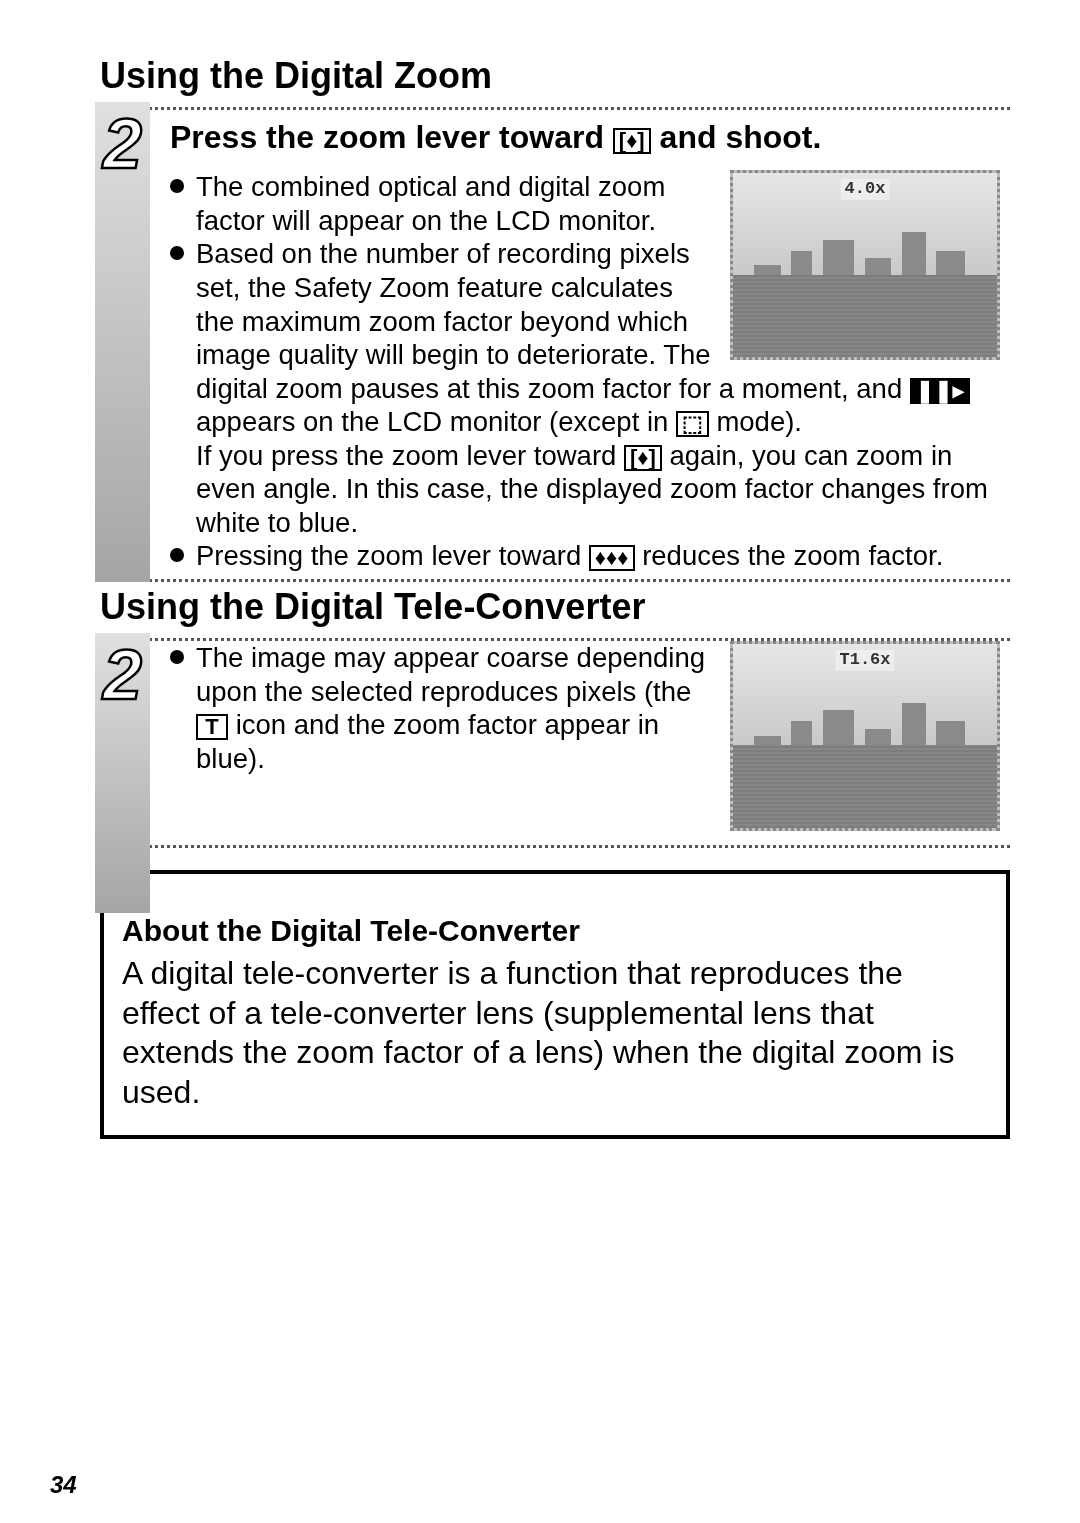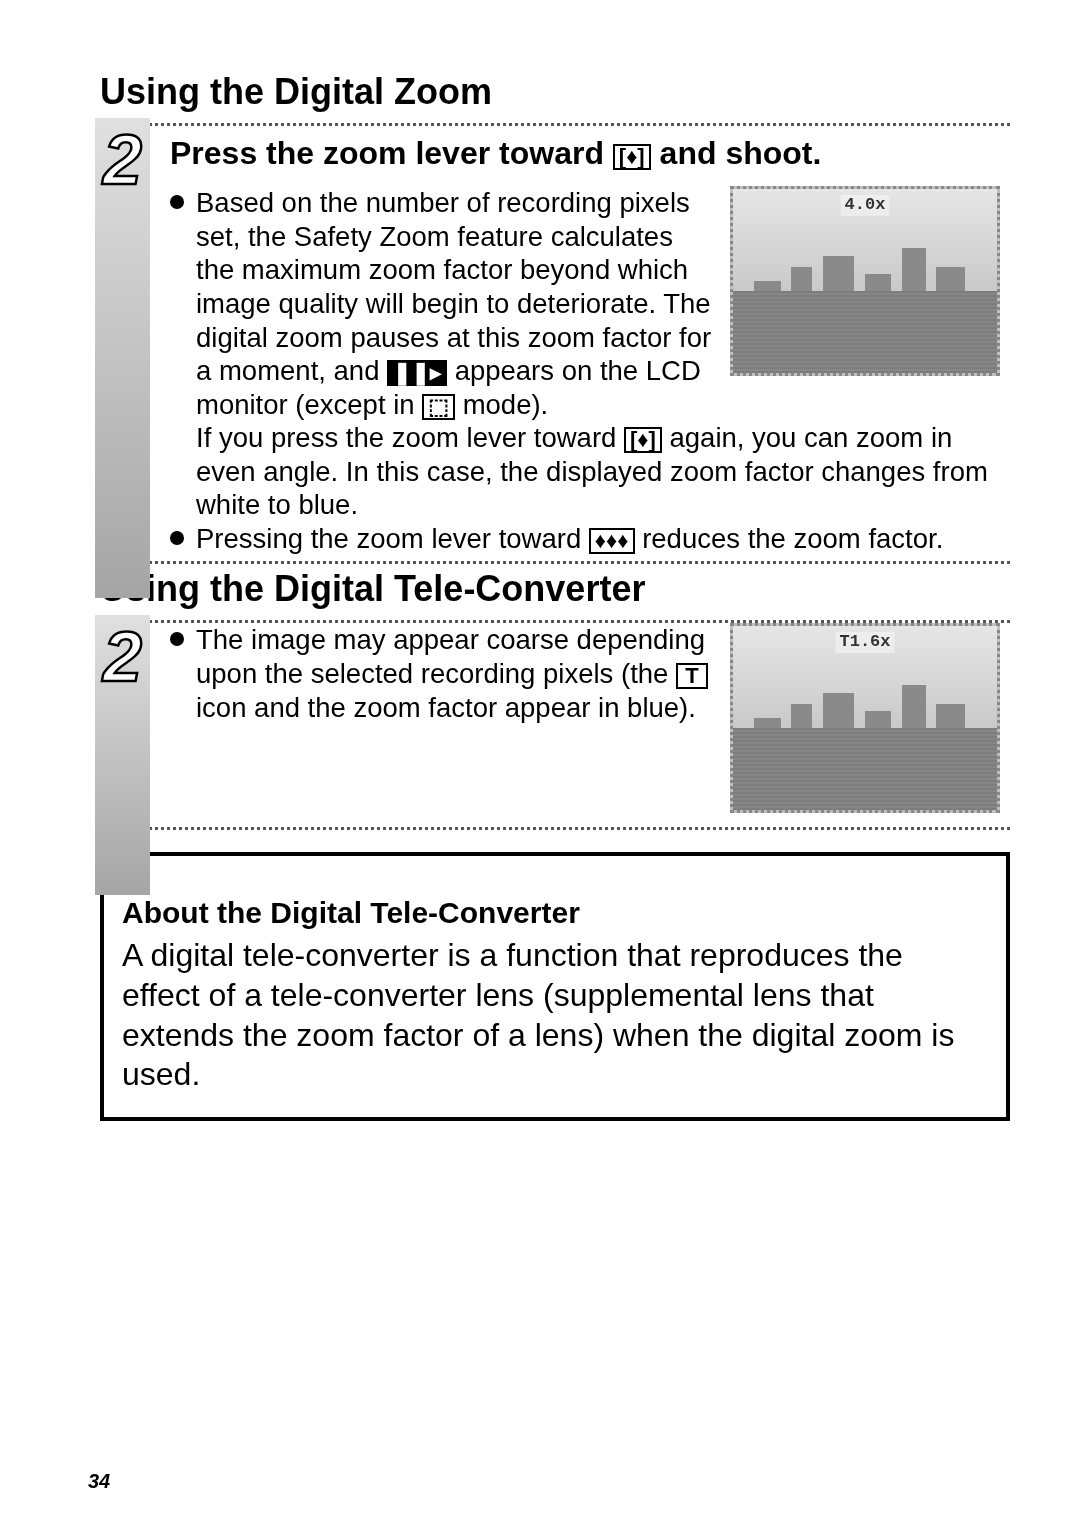--- a/index.html
+++ b/index.html
@@ -7,21 +7,21 @@
     padding: 0;
     background: #fff;
     font-family: Arial, Helvetica, sans-serif;
     color: #000;
     width: 1080px;
   }
   .page {
     width: 1080px;
     height: 1523px;
     box-sizing: border-box;
-    padding: 46px 70px 40px 100px;
+    padding: 30px 70px 40px 100px;
     position: relative;
   }
   .section-heading {
     font-size: 36px;
     font-weight: 900;
     margin: 25px 0 10px 0;
     font-family: Arial, Helvetica, sans-serif;
   }
   .dotted-border-top, .dotted-border-bottom {
     border-top: 3px dotted #555;
@@ -145,25 +145,24 @@
     margin-bottom:6px;
     margin-top:26px;
   }
   .about-text {
     font-size:32px;
     line-height:1.24;
   }
   .page-num {
     position:absolute;
     left:50px;
-    bottom:30px;
-    font-size:20px;
+    bottom:24px;
+    font-size:24px;
     font-weight:900;
     font-style:italic;
-    margin-left:38px;
   }
   .clear { clear:both; }
 </style>
 </head>
 <body>
 
 <div class="page">
 
   <div class="section-heading">Using the Digital Zoom</div>
 
@@ -186,20 +185,23 @@
           <div class="b" style="left:22%;width:8%;height:70%;"></div>
           <div class="b" style="left:34%;width:12%;height:85%;"></div>
           <div class="b" style="left:50%;width:10%;height:60%;"></div>
           <div class="b" style="left:64%;width:9%;height:95%;"></div>
           <div class="b" style="left:77%;width:11%;height:70%;"></div>
         </div>
         <div class="ground"></div>
         <div class="zoom-label">4.0x</div>
       </div>
 
+      <div class="bullet">
+        <span>The combined optical and digital zoom factor will appear on the LCD monitor.</span>
+      </div>
 
       <div class="bullet">
         <span>Based on the number of recording pixels set, the Safety Zoom feature calculates the maximum zoom factor beyond which image quality will begin to deteriorate. The digital zoom pauses at this zoom factor for a moment, and </span><span class="icon-box inv">❚❚▸</span><span> appears on the LCD monitor (except in </span><span class="icon-box">⬚</span><span> mode).</span><br>
         <span>If you press the zoom lever toward </span><span class="icon-box">[♦]</span><span> again, you can zoom in even angle. In this case, the displayed zoom factor changes from white to blue.</span>
       </div>
 
       <div class="bullet">
         <span>Pressing the zoom lever toward </span><span class="icon-box">♦♦♦</span><span> reduces the zoom factor.</span>
       </div>
       <div class="clear"></div>
@@ -227,21 +229,21 @@
           <div class="b" style="left:50%;width:10%;height:60%;"></div>
           <div class="b" style="left:64%;width:9%;height:95%;"></div>
           <div class="b" style="left:77%;width:11%;height:70%;"></div>
         </div>
         <div class="ground"></div>
         <div class="zoom-label">T1.6x</div>
       </div>
 
 
       <div class="bullet">
-        <span>The image may appear coarse depending upon the selected recording pixels (the </span><span class="icon-box">T</span><span> icon and the zoom factor appear in blue).</span>
+        <span>The image may appear coarse depending upon the selected reproduces pixels (the </span><span class="icon-box">T</span><span> icon and the zoom factor appear in blue).</span>
       </div>
       <div class="clear"></div>
     </div>
     <div class="dotted-border-top" style="margin:6px 0 0 -40px;"></div>
   </div>
 
   <div class="about-box">
     <div class="about-title">About the Digital Tele-Converter</div>
     <div class="about-text">A digital tele-converter is a function that reproduces the effect of a tele-converter lens (supplemental lens that extends the zoom factor of a lens) when the digital zoom is used.</div>
   </div>

